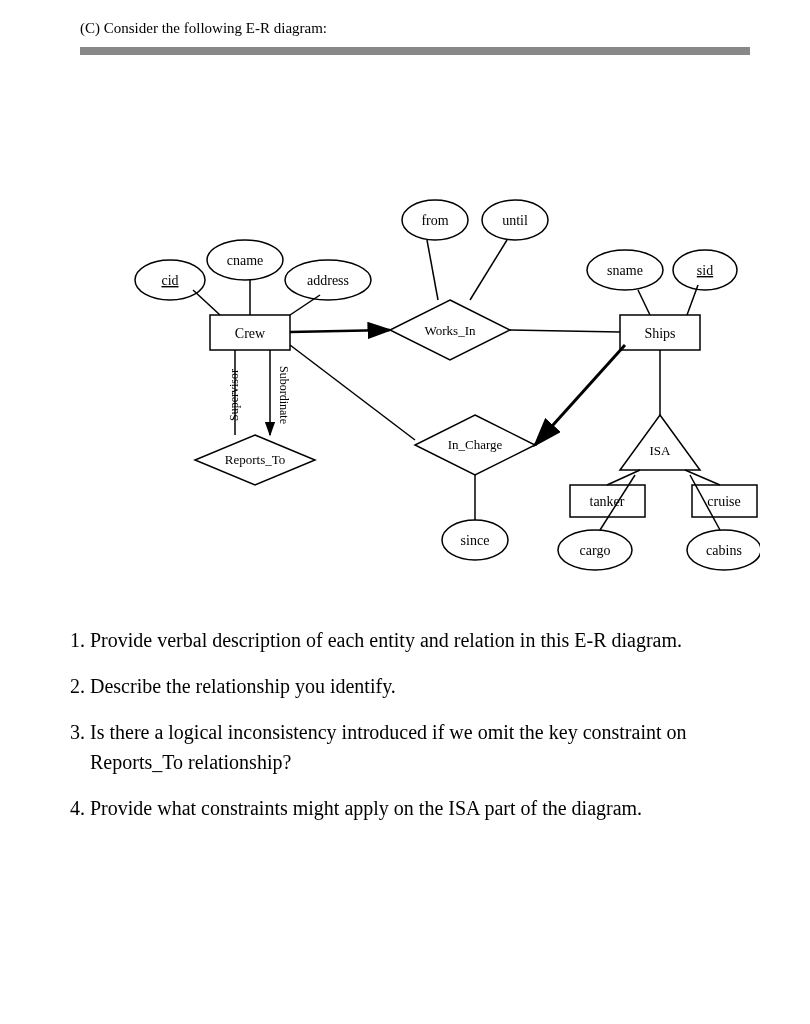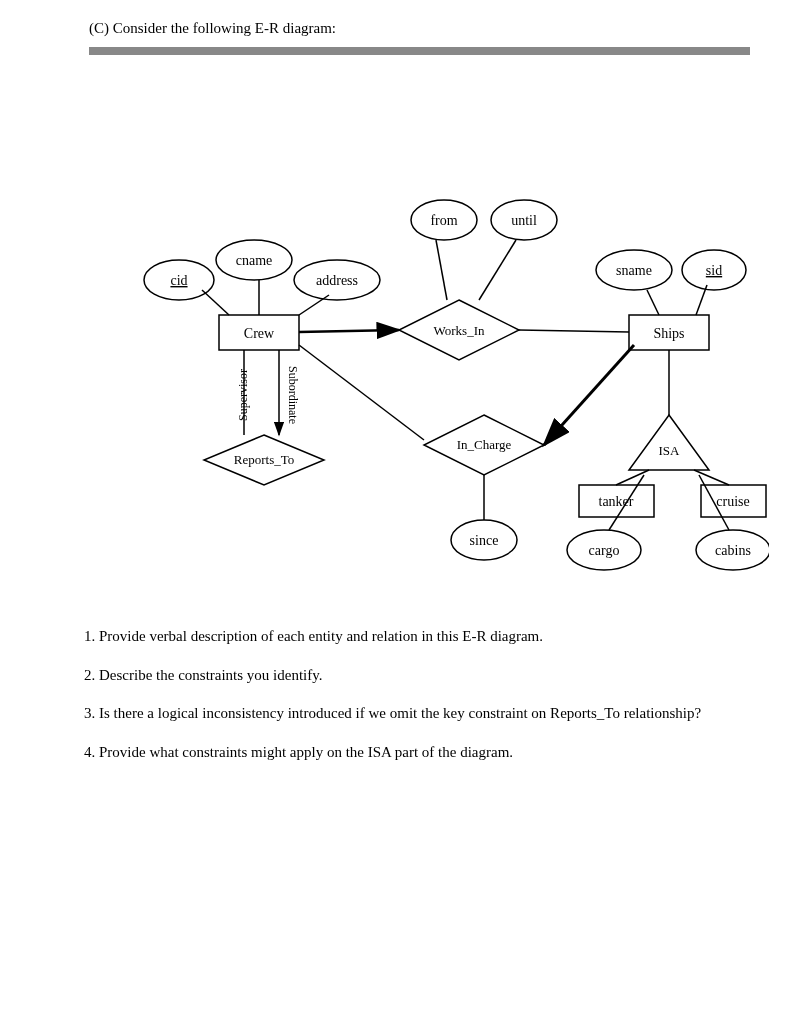--- a/index.html
+++ b/index.html
@@ -6,21 +6,20 @@
     body {
       background: #fff;
       font-family: 'Times New Roman', Times, serif;
       font-size: 15px;
       color: #000;
       width: 810px;
       min-height: 1024px;
     }
     .page {
       padding: 20px 60px 40px 80px;
-      margin-left: 9px;
     }
     .header-text {
       font-size: 15px;
       margin-bottom: 8px;
     }
     .divider {
       height: 8px;
       background: #888;
       margin: 10px 0 0 0;
       width: 100%;
@@ -39,21 +38,21 @@
     }
     .questions {
       margin-top: 20px;
       padding-left: 10px;
     }
     ol {
       padding-left: 20px;
     }
     ol li {
       margin-bottom: 16px;
-      font-size: 15px;
+      font-size: 20px;
       line-height: 1.5;
     }
   </style>
 </head>
 <body>
 
 <div class="page">
   <p class="header-text">(C) Consider the following E-R diagram:</p>
   <div class="divider"></div>
 
@@ -166,21 +165,21 @@
       <text x="200" y="310" text-anchor="middle" font-size="12" transform="rotate(90, 200, 310)">Subordinate</text>
 
     </svg>
   </div>
 
   <ol class="questions">
     <li>
       <span>Provide verbal description of each entity and relation in this E-R diagram.</span>
     </li>
     <li>
-      <span>Describe the constraints you identify.</span>
+      <span>Describe the relationship you identify.</span>
     </li>
     <li>
       <span>Is there a logical inconsistency introduced if we omit the key constraint on Reports_To relationship?</span>
     </li>
     <li>
       <span>Provide what constraints might apply on the ISA part of the diagram.</span>
     </li>
   </ol>
 </div>
 

